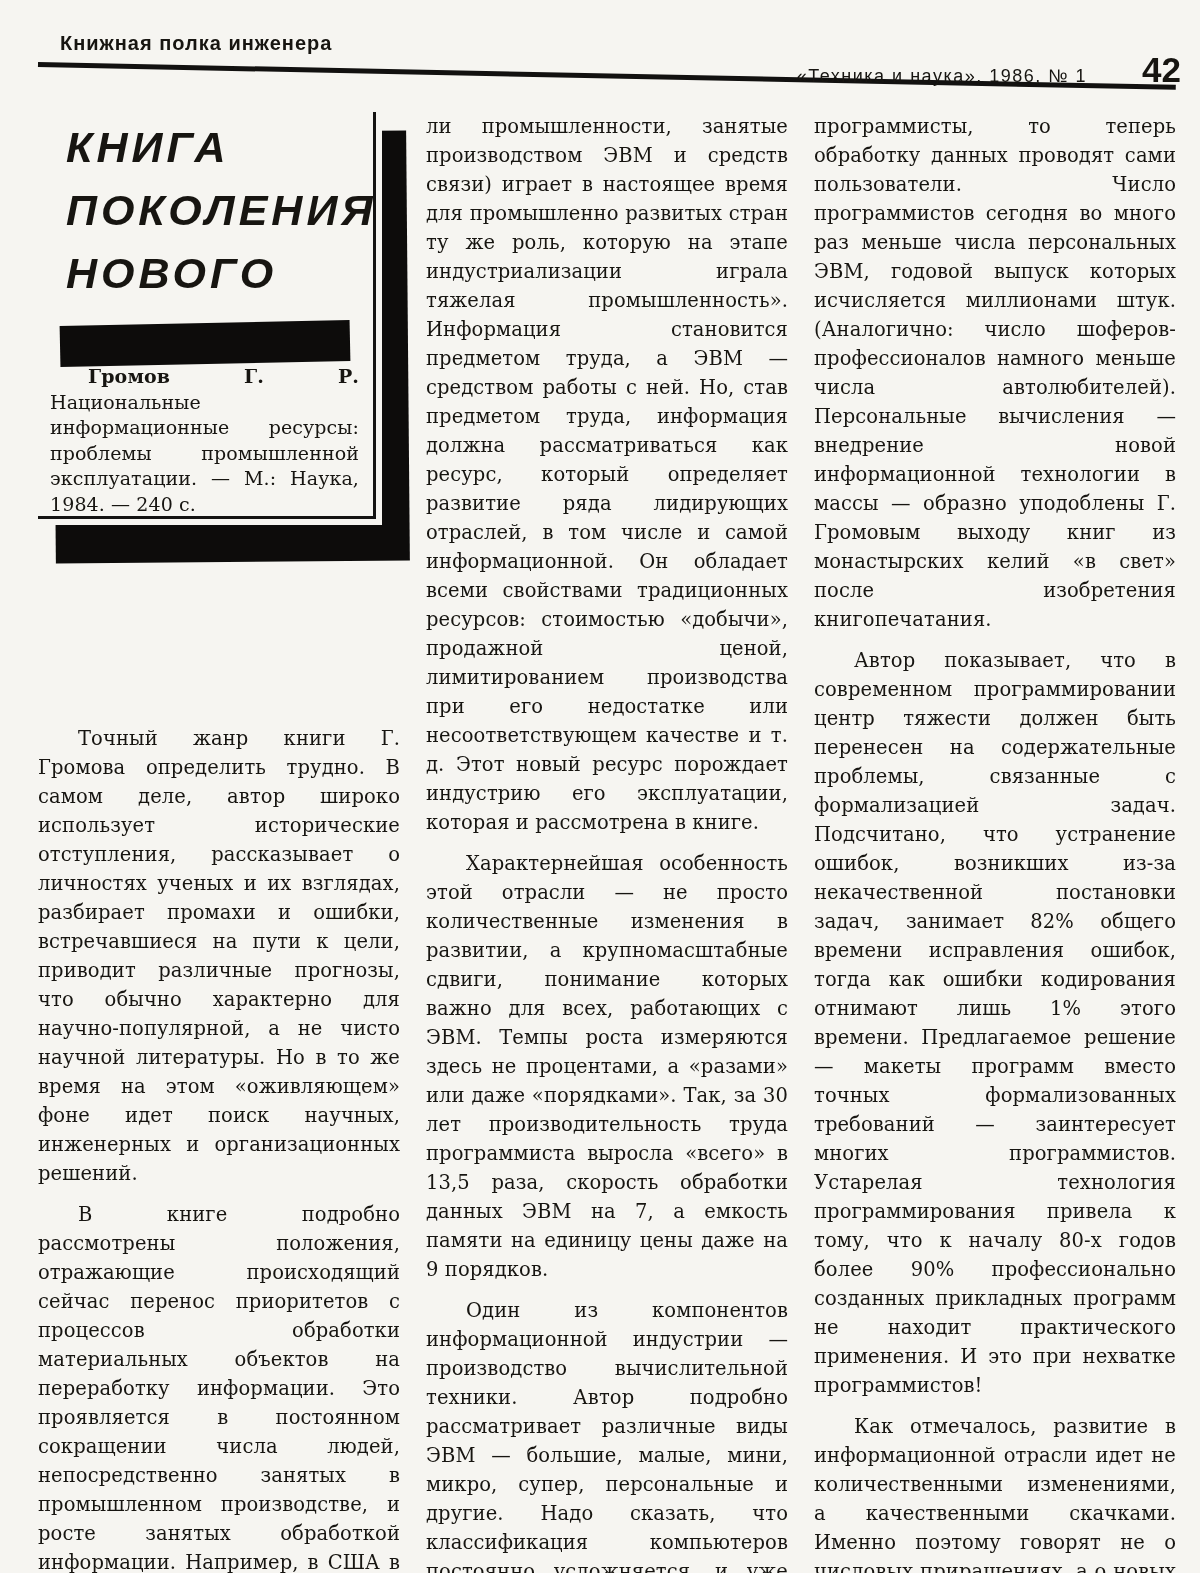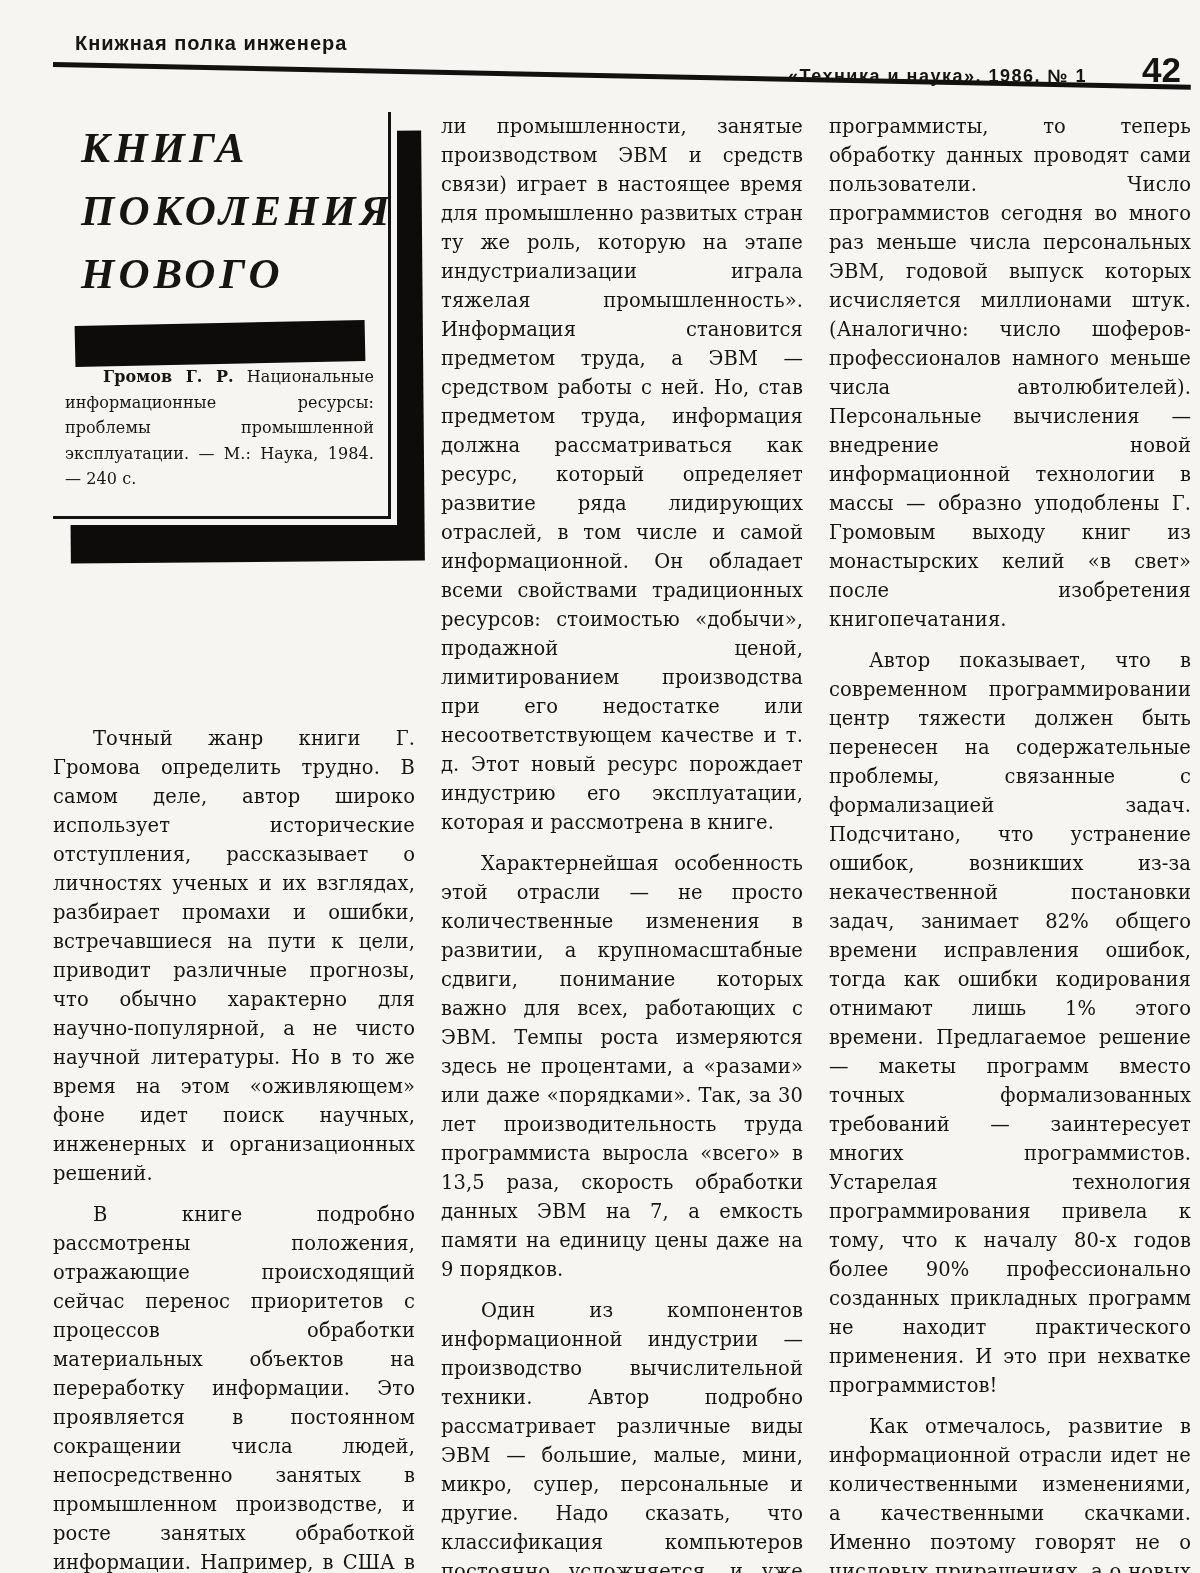--- a/index.html
+++ b/index.html
@@ -6,21 +6,21 @@
   body{
     width:1200px;height:1573px;
     background:#f6f5f1;
     color:#171511;
     font-family:"DejaVu Serif", serif;
     overflow:hidden;
   }
   .page{
     box-sizing:border-box;
     width:1200px;height:1103px;
-    padding:26px 17px 0 53px;
+    padding:26px 17px 0 38px;
     position:relative;
   }
 
   
   .page-header{position:relative;height:82px;}
   .section-label{
     font-family:"Liberation Sans", sans-serif;
     font-weight:bold;font-size:20px;letter-spacing:1px;
     position:absolute;left:22px;top:6px;
   }
@@ -28,21 +28,21 @@
     position:absolute;left:0;top:36px;width:1138px;height:5px;
     background:#121110;
     transform:rotate(1.15deg);transform-origin:0 50%;
   }
   .header-right{
     position:absolute;right:2px;top:24px;
     display:flex;align-items:baseline;
   }
   .journal-ref{
     font-family:"Liberation Sans", sans-serif;
-    font-weight:bold;font-size:18px;letter-spacing:1.5px;
+    font-weight:normal;font-size:18px;letter-spacing:1.5px;
   }
   .page-number{
     font-family:"Liberation Sans", sans-serif;
     font-weight:bold;font-size:35px;letter-spacing:0;
     margin-left:55px;
   }
 
   
   .columns{display:flex;gap:26px;margin-top:4px;}
   .col{
@@ -66,34 +66,34 @@
     position:absolute;top:0;left:0;
     box-sizing:border-box;width:338px;height:407px;
     padding:4px 14px 0 12px;
     background:#f6f5f1;
     border-right:3px solid #141312;
     border-bottom:3px solid #141312;
     box-shadow:6px 6px 0 0 #f6f5f1;
   }
   .article-title{
     margin:0 0 0 16px;
-    font-family:Liberation Serif, serif;
+    font-family:Liberation Sans, sans-serif;
     font-style:italic;font-weight:bold;
     font-size:43px;line-height:63px;
     letter-spacing:4px;
   }
   .article-title .t-line{display:block;}
   .black-bar{
     width:290px;height:41px;margin:18px 0 0 10px;
     background:#0d0c0b;
     transform:rotate(-1.2deg);
   }
   .bibliography{
     margin:30px 0 0 0;
-    font-size:16px;line-height:25.5px;
+    font-size:19px;line-height:25.5px;
     text-align:justify;text-indent:38px;
   }
   .bib-author{font-weight:bold;}
 </style>
 </head>
 <body>
 
 <div class="page">
 
   <div class="page-header">

